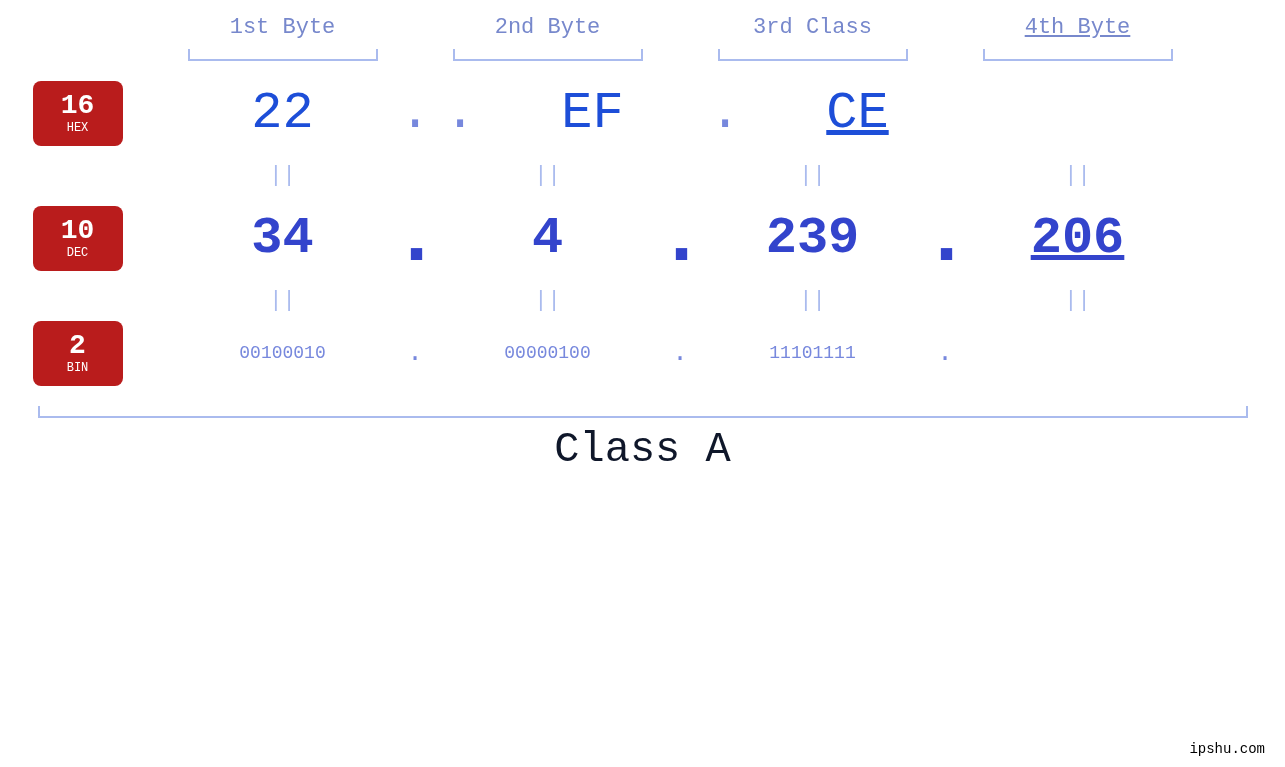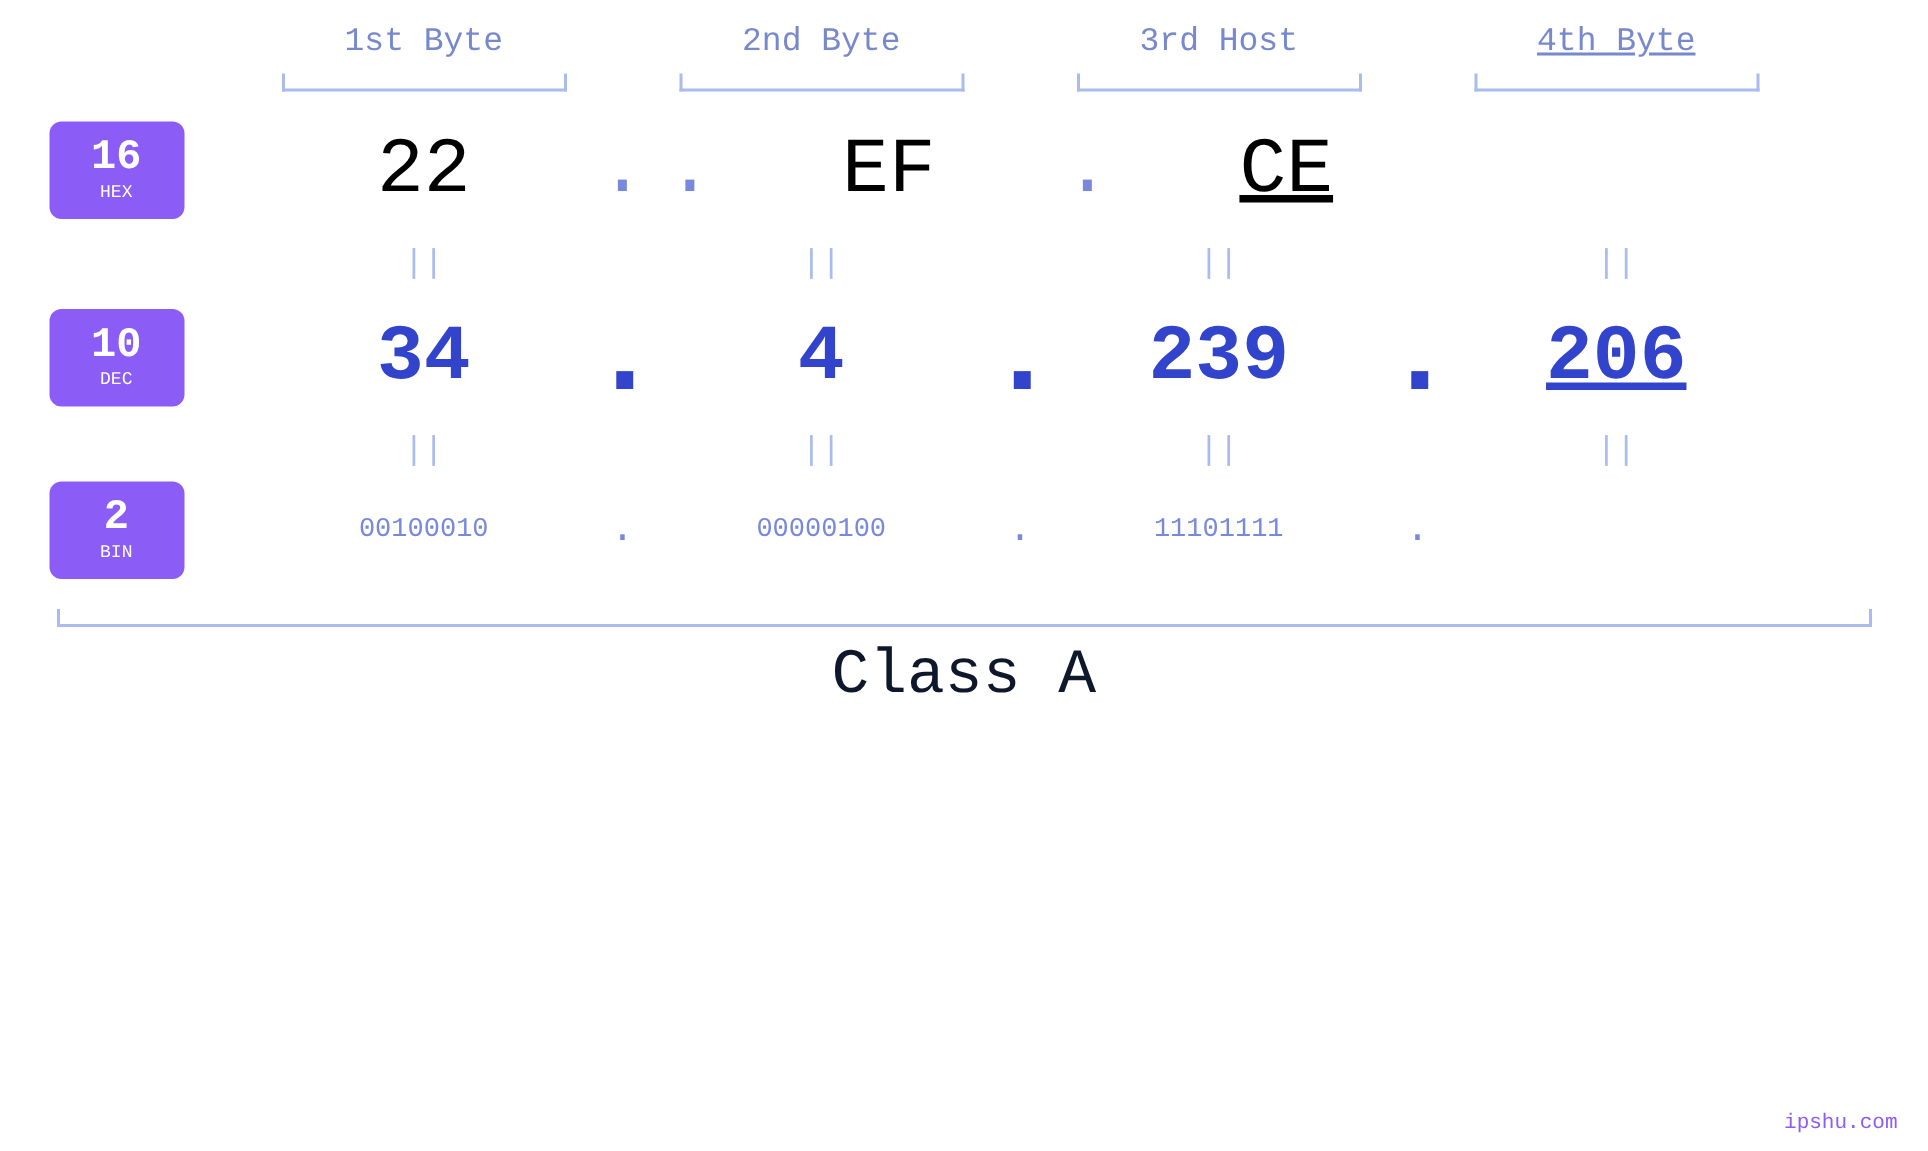--- a/index.html
+++ b/index.html
@@ -10,21 +10,21 @@
       width: 1285px;
       height: 767px;
       overflow: hidden;
       position: relative;
     }
 
     .watermark {
       position: absolute;
       bottom: 10px;
       right: 20px;
-      color: #8b5cf6;
+      color: #000000;
       font-size: 14px;
       font-family: 'Courier New', Courier, monospace;
     }
 
     
     .display-wrapper {
       width: 1220px;
       margin: 0 auto;
       position: relative;
     }
@@ -89,21 +89,21 @@
     .data-row {
       display: flex;
       align-items: center;
       margin-left: 0;
       height: 90px;
     }
 
     .row-badge {
       width: 90px;
       height: 65px;
-      background: #8b5cf6;
+      background: #b91c1c;
       border-radius: 8px;
       display: flex;
       flex-direction: column;
       align-items: center;
       justify-content: center;
       color: white;
       margin-right: 50px;
       flex-shrink: 0;
     }
 
@@ -126,21 +126,21 @@
       text-align: center;
     }
 
     .rv-dot {
       text-align: center;
       width: 45px;
       flex-shrink: 0;
     }
 
     
-    .hex-row .rv-cell { width: 220px; color: #000000; font-size: 52px; }
+    .hex-row .rv-cell { width: 220px; color: #1d4ed8; font-size: 52px; }
     .hex-row .rv-dot { color: #7788dd; font-size: 52px; }
 
     
     .dec-row .rv-cell { width: 220px; color: #3344cc; font-size: 52px; font-weight: bold; }
     .dec-row .rv-dot { color: #3344cc; font-size: 80px; font-weight: bold; }
 
     
     .bin-row .rv-cell { width: 220px; color: #7788dd; font-size: 18px; }
     .bin-row .rv-dot { color: #7788dd; font-size: 26px; }
 
@@ -309,21 +309,21 @@
 </head>
 <body>
 
 <div class="display-wrapper">
 
   <div class="header-area">
     <div class="col-header c1">1st Byte</div>
     <div class="cd"></div>
     <div class="col-header c2">2nd Byte</div>
     <div class="cd"></div>
-    <div class="col-header c3">3rd Host</div>
+    <div class="col-header c3">3rd Class</div>
     <div class="cd"></div>
     <div class="col-header c4">4th Byte</div>
   </div>
 
   <div class="top-brackets">
     <div class="tb c1">
       <div class="tb-lv"></div>
         <div class="tb-line"></div>
         <div class="tb-rv"></div>
     </div>

